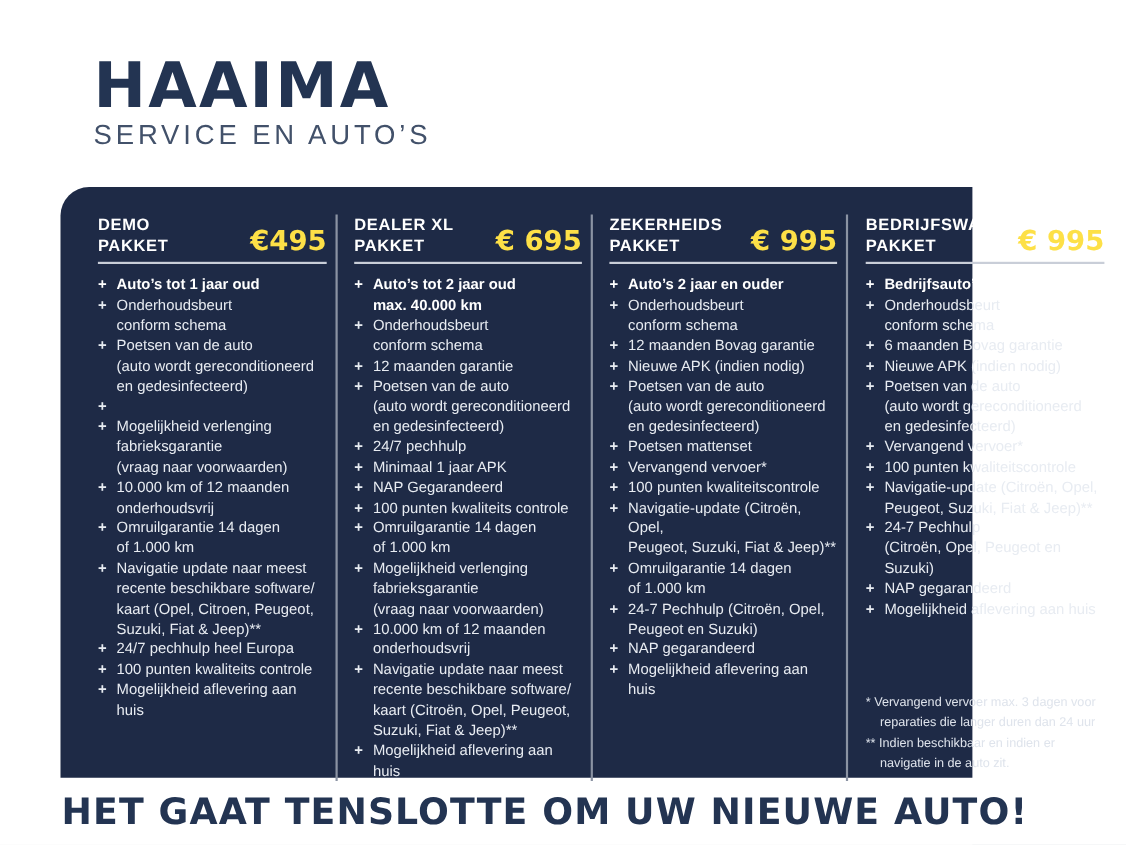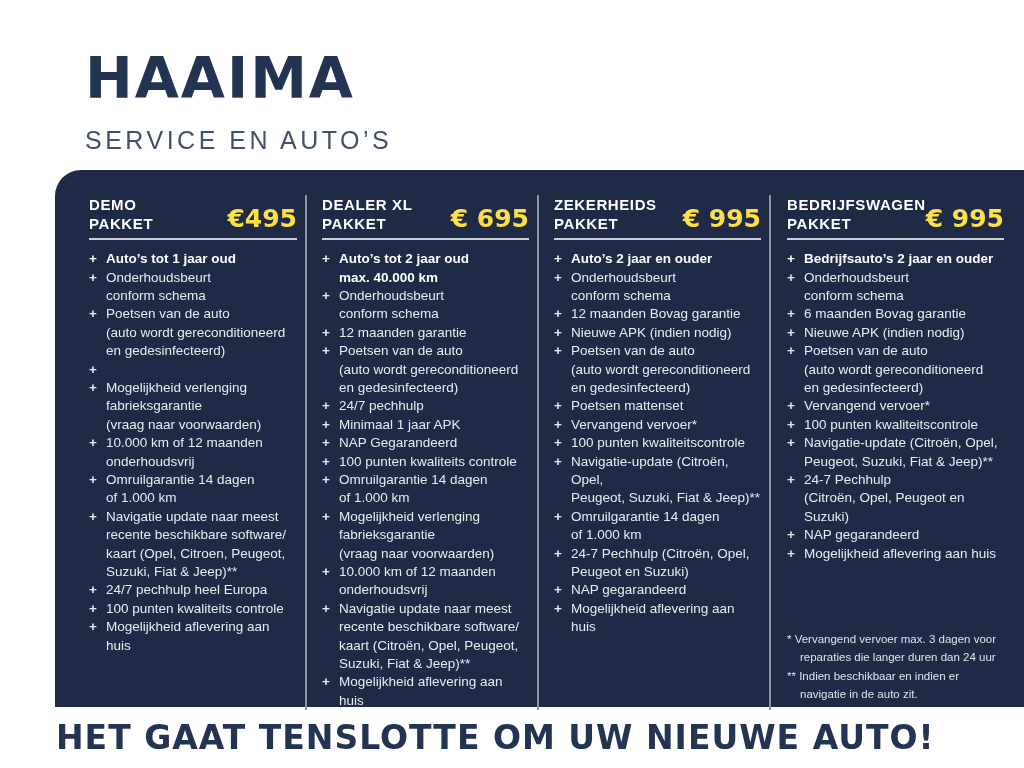--- a/index.html
+++ b/index.html
@@ -6,28 +6,28 @@
     --navy:#1e2a46;
     --heading:#233452;
     --subtitle:#42516a;
     --divider:#8b93a3;
     --rule:#c9ced8;
     --body-text:#e8ecf2;
   }
   *{margin:0;padding:0;box-sizing:border-box;}
   html,body{width:1024px;height:768px;overflow:hidden;background:#ffffff;
     font-family:"Liberation Sans",sans-serif;}
-  .page{position:relative;width:1024px;height:768px;background:#ffffff;}
+  .page{position:relative;width:884px;height:768px;background:#ffffff;}
 
   
   .header{position:absolute;top:50px;left:85px;display:flex;align-items:flex-start;}
   .logo-title{font-family:"DejaVu Sans",sans-serif;font-weight:bold;font-size:57px;
     line-height:1.0;letter-spacing:2px;color:var(--heading);}
   .logo-subtitle{font-family:"Liberation Sans",sans-serif;font-size:25px;
-    letter-spacing:3.5px;color:var(--subtitle);margin-top:19px;white-space:nowrap;}
+    letter-spacing:3.5px;color:var(--subtitle);margin-top:2px;white-space:nowrap;}
   .page-title{margin-left:42px;margin-top:2px;font-family:"DejaVu Sans",sans-serif;
     font-weight:bold;font-size:40px;line-height:1.1;letter-spacing:0.5px;
     color:var(--heading);white-space:pre-line;}
 
   
   .panel{position:absolute;left:55px;right:0;top:170px;bottom:61px;
     background:var(--navy);border-radius:26px 0 0 0;padding:25px 0 18px 0;}
   .columns{display:grid;grid-template-columns:250px 232px 232px 1fr;height:100%;}
   .package-column{padding:0 8px 0 15px;}
   .package-column:first-child{padding-left:34px;}

